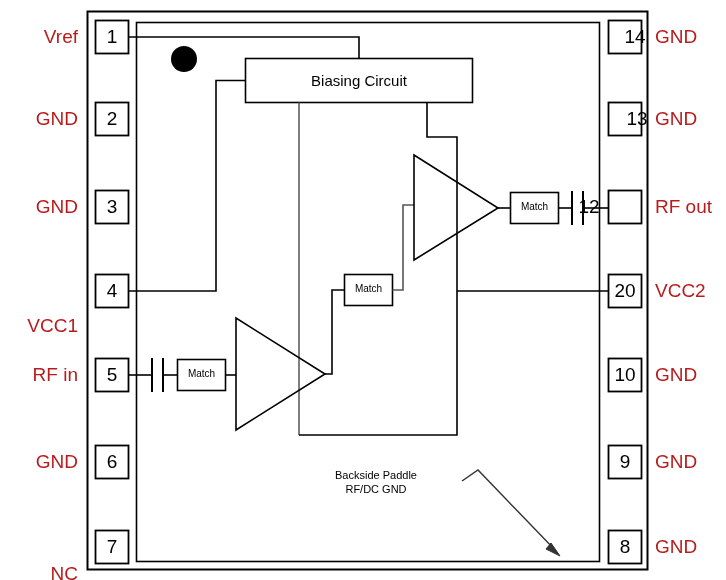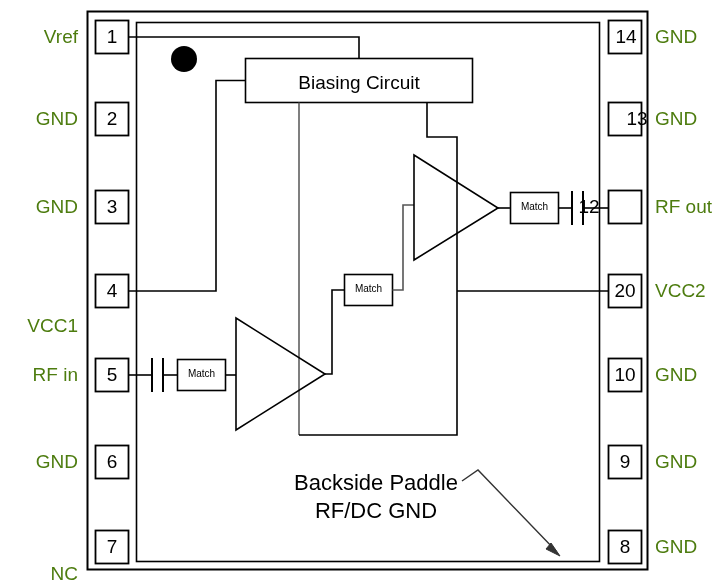--- a/index.html
+++ b/index.html
@@ -18,21 +18,21 @@
   #diagram-svg {
     position: absolute;
     left: 0;
     top: 0;
     width: 726px;
     height: 580px;
   }
   .pin-label {
     position: absolute;
     font-size: 19px;
-    color: #4d7c0f;
+    color: #b91c1c;
     white-space: nowrap;
     line-height: 1;
   }
   .pin-label.left {
     text-align: right;
     right: 648px;
   }
   .pin-label.right {
     text-align: left;
     left: 655px;
@@ -46,25 +46,25 @@
   }
   .box-text {
     position: absolute;
     font-size: 10px;
     color: #000000;
     text-align: center;
     line-height: 1;
     white-space: nowrap;
   }
   .box-text.big {
-    font-size: 19px;
+    font-size: 15px;
   }
   .paddle-note {
     position: absolute;
-    font-size: 22px;
+    font-size: 11px;
     color: #000000;
     text-align: center;
     line-height: 1.25;
     white-space: nowrap;
   }
 </style>
 </head>
 <body>
 
 <div id="root">
@@ -157,21 +157,21 @@
   <div class="pin-num" style="left:95px; top:537px; width:34px;">7</div>
 
   <div class="pin-label right" style="top:27px;">GND</div>
   <div class="pin-label right" style="top:109px;">GND</div>
   <div class="pin-label right" style="top:197px;">RF out</div>
   <div class="pin-label right" style="top:281px;">VCC2</div>
   <div class="pin-label right" style="top:365px;">GND</div>
   <div class="pin-label right" style="top:452px;">GND</div>
   <div class="pin-label right" style="top:537px;">GND</div>
 
-  <div class="pin-num" style="left:592px; top:27px; width:54px;padding-left:7px;">14</div>
+  <div class="pin-num" style="left:608px; top:27px; width:54px;">14</div>
   <div class="pin-num" style="left:576px; top:109px; width:50px;margin-left:36px;">13</div>
   <div class="pin-num" style="left:572px; top:197px; width:34px;">12</div>
   <div class="pin-num" style="left:608px; top:281px; width:34px;">20</div>
   <div class="pin-num" style="left:608px; top:365px; width:34px;">10</div>
   <div class="pin-num" style="left:608px; top:452px; width:34px;">9</div>
   <div class="pin-num" style="left:608px; top:537px; width:34px;">8</div>
 
   <div class="box-text big" style="left:245px; top:73px; width:228px;">Biasing Circuit</div>
   <div class="box-text" style="left:177px; top:369px; width:49px;">Match</div>
   <div class="box-text" style="left:344px; top:284px; width:49px;">Match</div>

